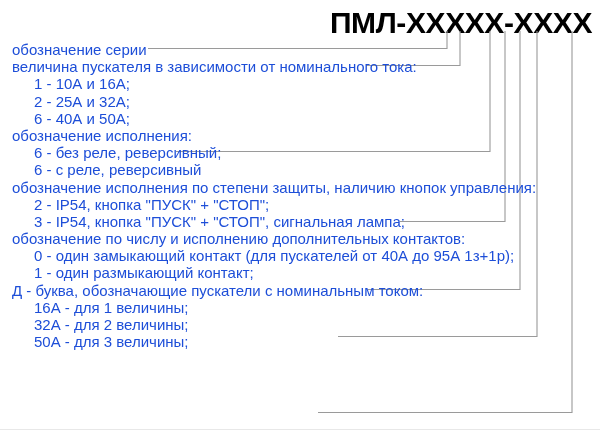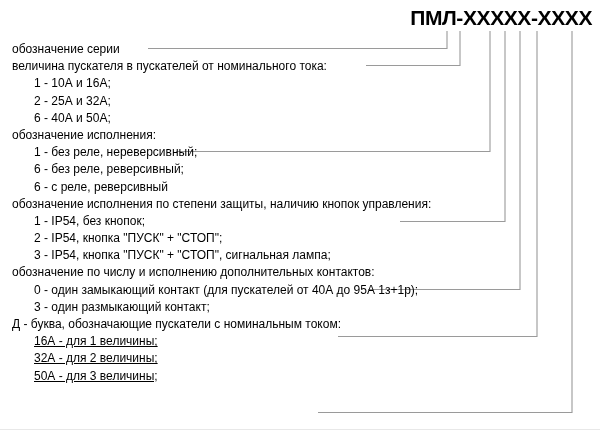--- a/index.html
+++ b/index.html
@@ -14,47 +14,46 @@
     background: #ffffff;
     font-family: "Liberation Sans", sans-serif;
     color: #1a1a1a;
     overflow: hidden;
   }
   
   .code-title {
     position: absolute;
     right: 8px;
     top: 6px;
-    font-size: 21px;
+    font-size: 30px;
     font-weight: bold;
     letter-spacing: -0.4px;
     color: #000000;
     white-space: nowrap;
   }
   
   .text-stack {
     position: absolute;
     left: 12px;
     top: 41px;
     width: 576px;
   }
   .line {
     position: relative;
     height: 17.2px;
     line-height: 17.2px;
-    font-size: 12px;
+    font-size: 15px;
     white-space: nowrap;
-    color: #000000;
+    color: #1d4ed8;
   }
   .line.sub {
     padding-left: 22px;
   }
   .line.subsub {
     padding-left: 22px;
-    text-decoration: underline;
   }
   
   #leaders {
     position: absolute;
     left: 0;
     top: 0;
     width: 600px;
     height: 430px;
     pointer-events: none;
   }
@@ -94,38 +93,36 @@
 
     <path d="M338,336.5 L537,336.5 L537,31"></path>
 
     <path d="M318,412.5 L572,412.5 L572,31"></path>
   </svg>
 
   <div class="text-stack">
 
     <div class="line">обозначение серии</div>
 
-    <div class="line">величина пускателя в пускателей от номинального тока:</div>
+    <div class="line">величина пускателя в зависимости от номинального тока:</div>
     <div class="line sub">1 - 10А и 16А;</div>
     <div class="line sub">2 - 25А и 32А;</div>
     <div class="line sub">6 - 40А и 50А;</div>
 
     <div class="line">обозначение исполнения:</div>
-    <div class="line sub">1 - без реле, нереверсивный;</div>
     <div class="line sub">6 - без реле, реверсивный;</div>
     <div class="line sub">6 - с реле, реверсивный</div>
 
     <div class="line">обозначение исполнения по степени защиты, наличию кнопок управления:</div>
-    <div class="line sub">1 - IP54, без кнопок;</div>
     <div class="line sub">2 - IP54, кнопка "ПУСК" + "СТОП";</div>
     <div class="line sub">3 - IP54, кнопка "ПУСК" + "СТОП", сигнальная лампа;</div>
 
     <div class="line">обозначение по числу и исполнению дополнительных контактов:</div>
     <div class="line sub">0 - один замыкающий контакт (для пускателей от 40А до 95А 1з+1р);</div>
-    <div class="line sub">3 - один размыкающий контакт;</div>
+    <div class="line sub">1 - один размыкающий контакт;</div>
 
     <div class="line">Д - буква, обозначающие пускатели с номинальным током:</div>
     <div class="line subsub">16А - для 1 величины;</div>
     <div class="line subsub">32А - для 2 величины;</div>
     <div class="line subsub">50А - для 3 величины;</div>
 
   </div>
 
   <div class="bottom-rule"></div>
 

